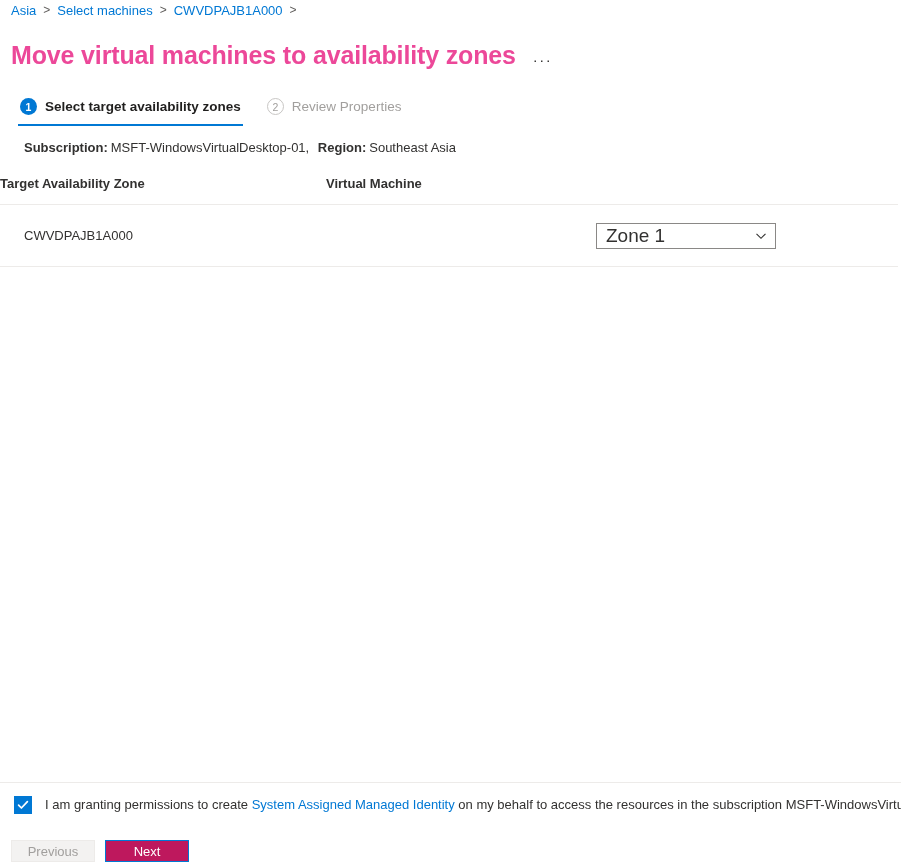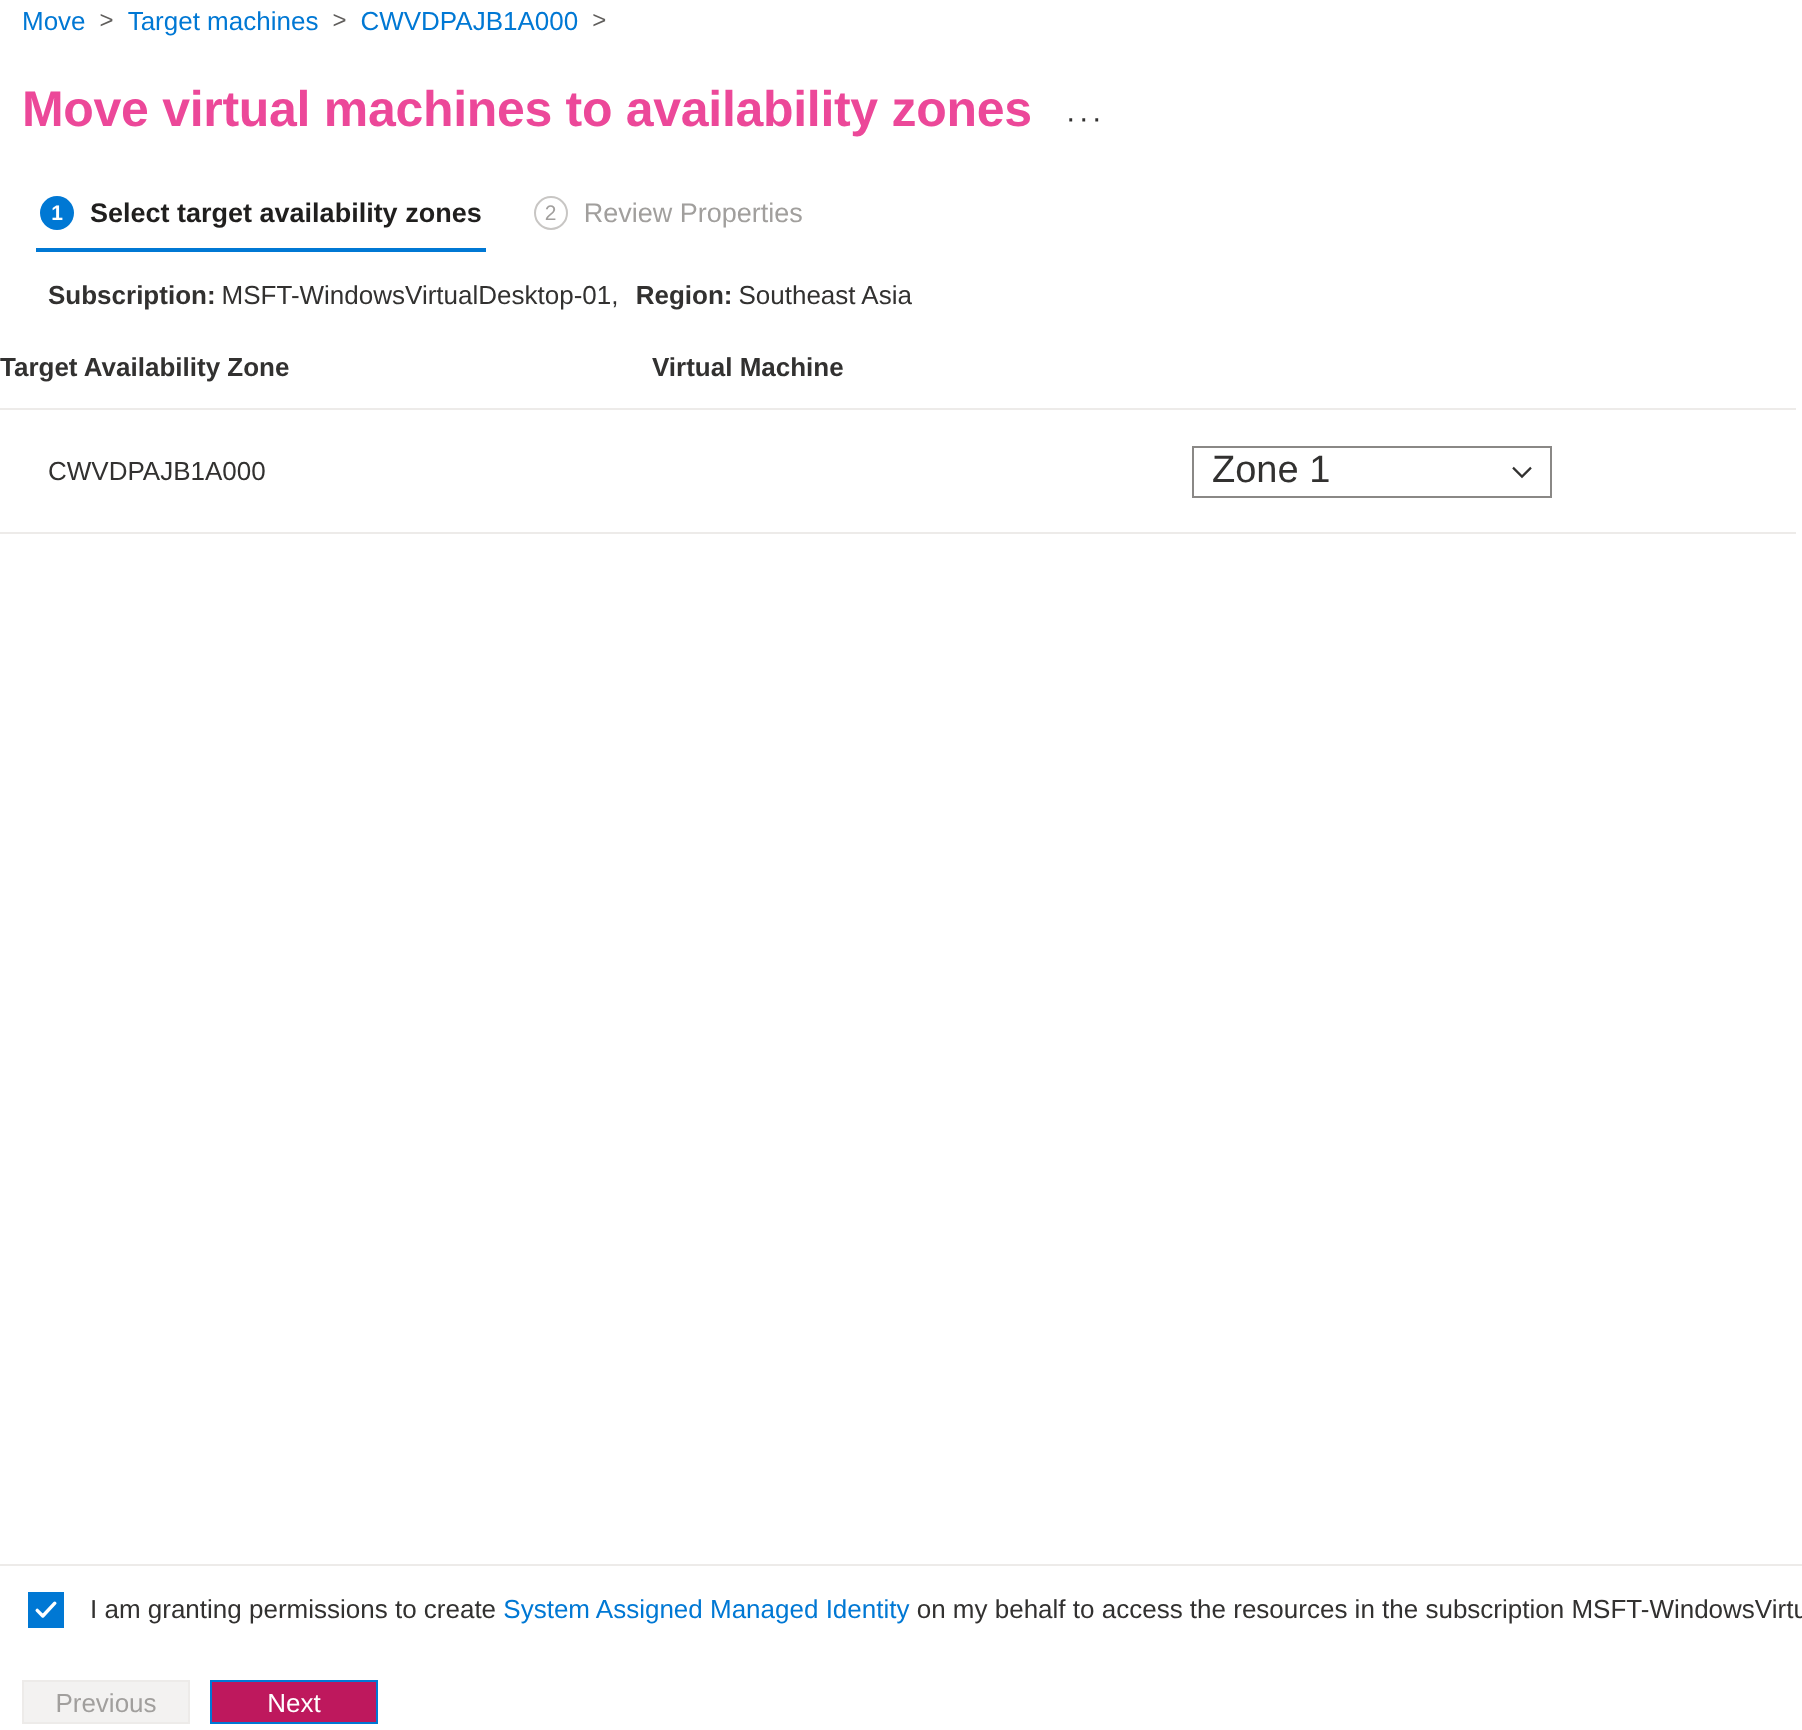--- a/index.html
+++ b/index.html
@@ -125,23 +125,23 @@
     background: #f3f2f1; border-color: #edebe9; color: #a19f9d; cursor: default;
   }
   .btn.primary { background: #be185d; color: #fff; border-color: #0078d4; }
 </style>
 </head>
 <body>
 
 <div class="page">
 
   <nav class="breadcrumb">
-    <span class="crumb-link">Move</span>
+    <span class="crumb-link">Asia</span>
     <span class="crumb-sep">&gt;</span>
-    <span class="crumb-link">Target machines</span>
+    <span class="crumb-link">Select machines</span>
     <span class="crumb-sep">&gt;</span>
     <span class="crumb-link">CWVDPAJB1A000</span>
     <span class="crumb-sep">&gt;</span>
   </nav>
 
   <div class="title-row">
     <h1 class="page-title">Move virtual machines to availability zones</h1>
     <span class="more-btn">···</span>
   </div>
 

